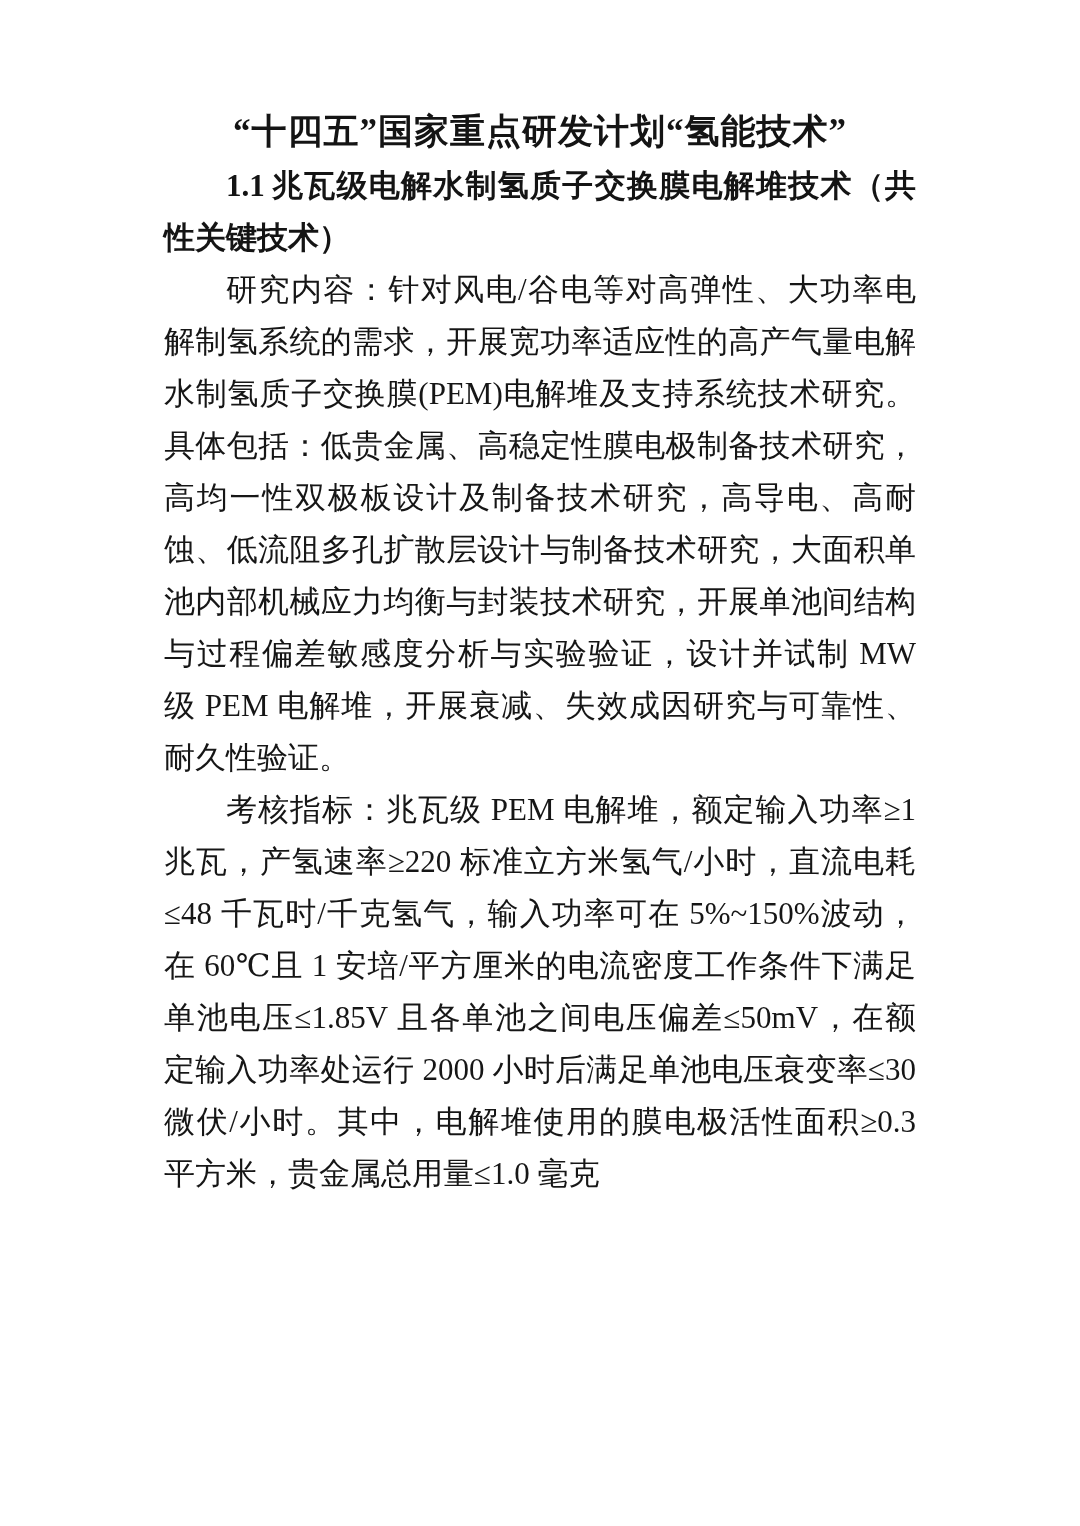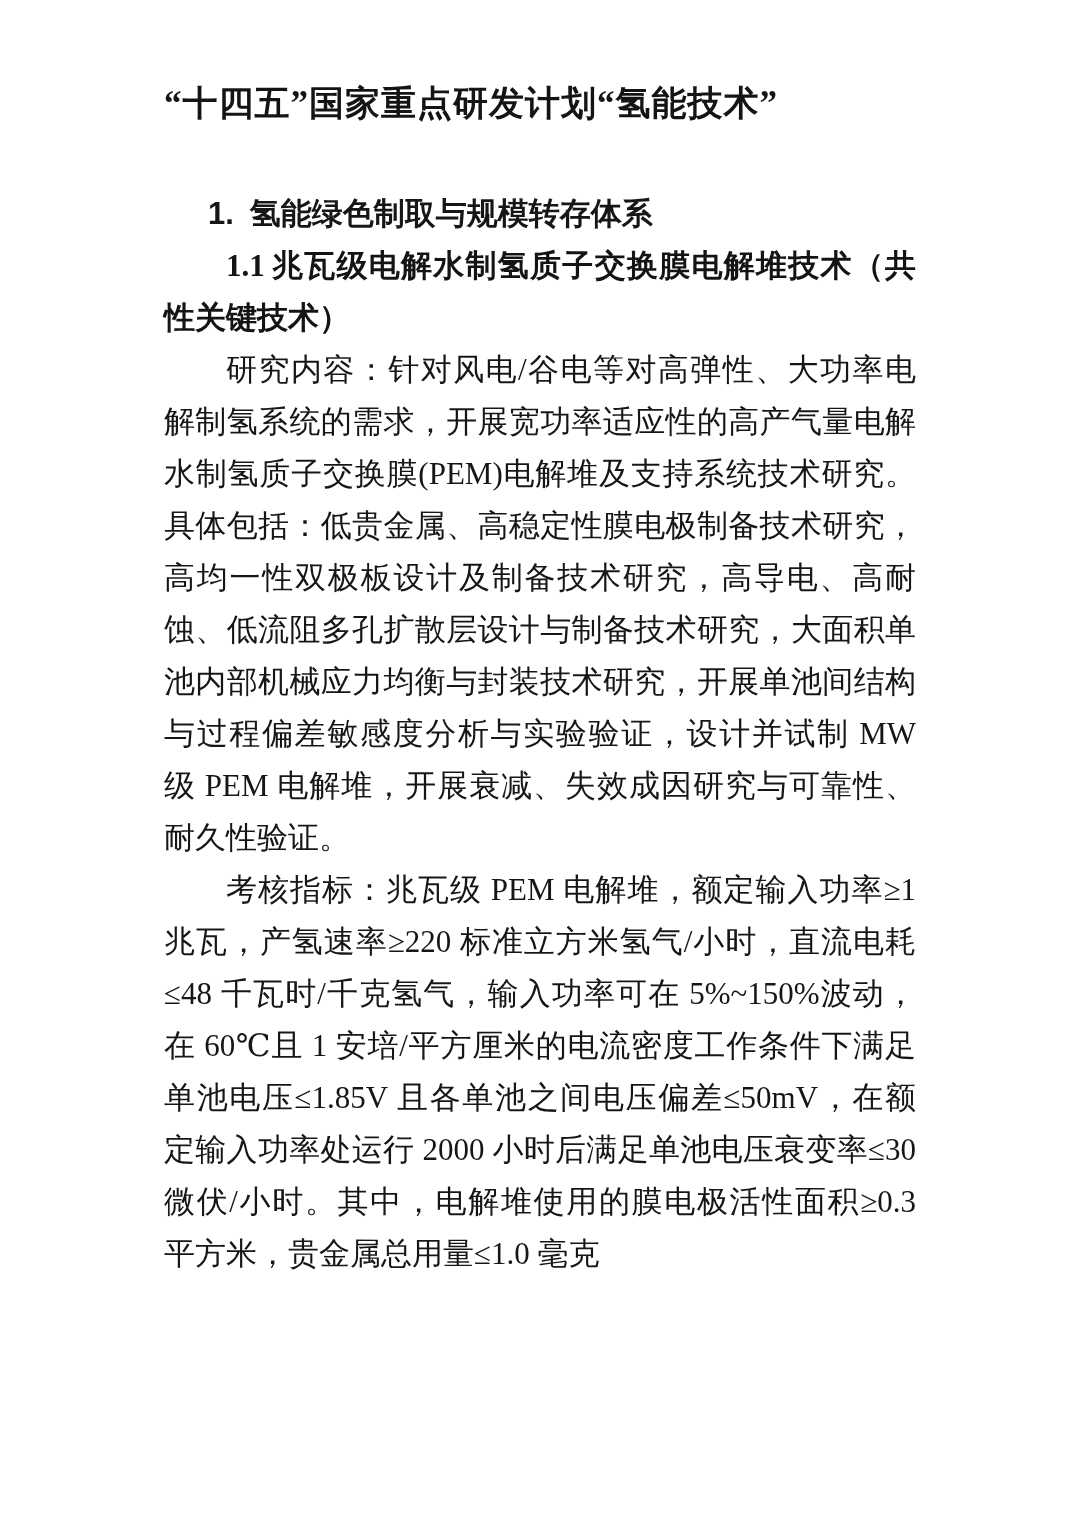--- a/index.html
+++ b/index.html
@@ -13,22 +13,22 @@
     height: 1526px;
     margin: 0 auto;
     background: #ffffff;
     color: #1a1a1a;
     overflow: hidden;
   }
   .content {
     padding: 0 164px;
   }
   .doc-title {
-    margin-top: 76px;
-    text-align: left;
+    margin-top: 104px;
+    text-align: center;
     font-family: "Liberation Serif", "DejaVu Serif", serif;
     font-weight: bold;
     font-size: 35px;
     line-height: 56px;
     letter-spacing: 1px;
     color: #141414;
   }
   .doc-subtitle {
     margin-top: 2px;
     text-align: center;
@@ -80,23 +80,20 @@
 <body>
 
 <div class="page">
   <div class="content">
 
     <div class="doc-title">
       <div>“十四五”国家重点研发计划“氢能技术”</div>
     </div>
 
 
-    <div class="section-heading">
-      <span class="num">1.</span><span>氢能绿色制取与规模转存体系</span>
-    </div>
 
     <div class="subsection-heading">
       <span class="num">1.1</span><span>兆瓦级电解水制氢质子交换膜电解堆技术（共性关键技术）</span>
     </div>
 
     <p class="body-para">
       <b class="para-label">研究内容：</b><span>针对风电/谷电等对高弹性、大功率电解制氢系统的需求，开展宽功率适应性的高产气量电解水制氢质子交换膜(PEM)电解堆及支持系统技术研究。具体包括：低贵金属、高稳定性膜电极制备技术研究，高均一性双极板设计及制备技术研究，高导电、高耐蚀、低流阻多孔扩散层设计与制备技术研究，大面积单池内部机械应力均衡与封装技术研究，开展单池间结构与过程偏差敏感度分析与实验验证，设计并试制 MW 级 PEM 电解堆，开展衰减、失效成因研究与可靠性、耐久性验证。</span>
     </p>
 
     <p class="body-para">

